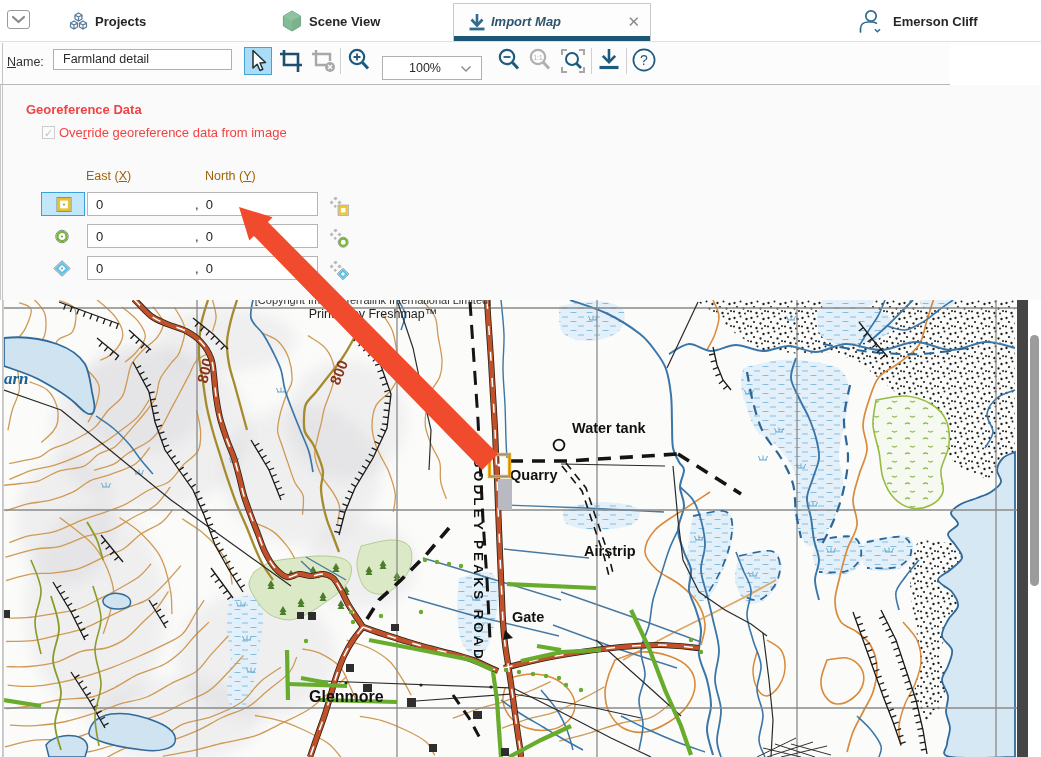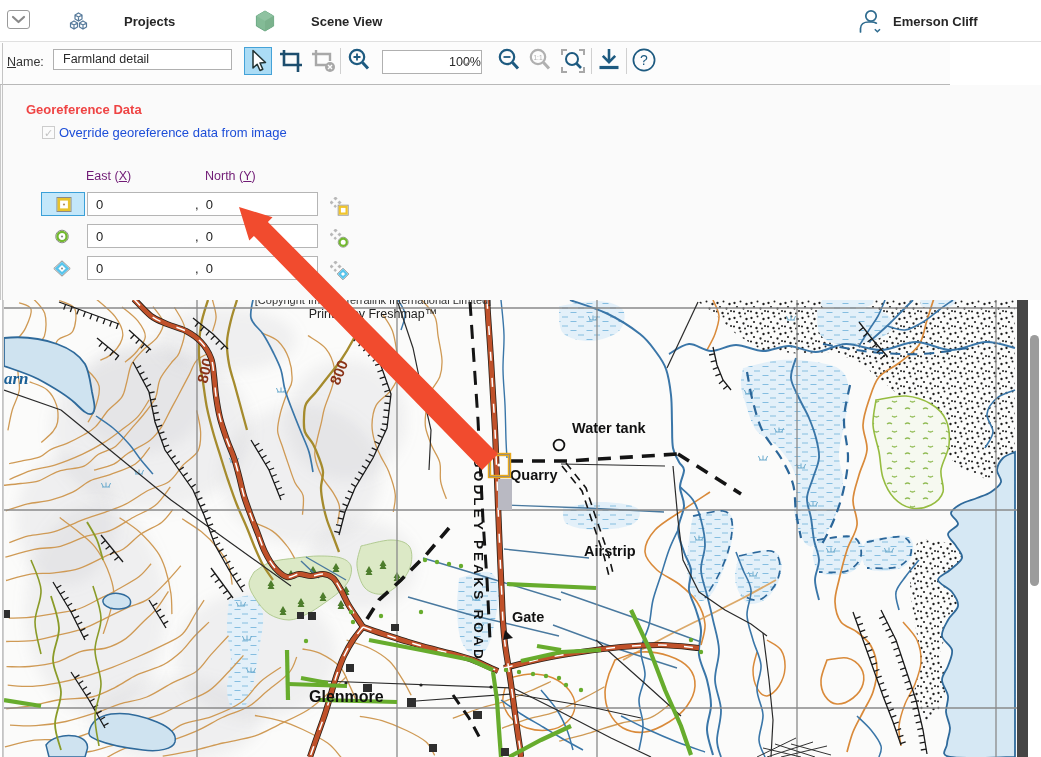--- a/index.html
+++ b/index.html
@@ -3,43 +3,43 @@
 <meta charset="utf-8">
 <style>
 * { margin:0; padding:0; box-sizing:border-box; }
 html,body { width:1041px; height:757px; overflow:hidden; background:#fff;
   font-family:"Liberation Sans", sans-serif; }
 #app { position:relative; width:1041px; height:757px; background:#fff; }
 
 
 #tabrow { position:absolute; left:0; top:0; width:1041px; height:42px; background:#fff; border-bottom:1px solid #e0e0e0;}
 #chevbtn { position:absolute; left:7px; top:10px; width:23px; height:19px; border:1px solid #9a9a9a; border-radius:3px; background:#fff;}
-.tabitem { position:absolute; top:0; height:42px; display:flex; align-items:center; font-weight:bold; font-size:13px; color:#262626;gap:29px;}
+.tabitem { position:absolute; top:0; height:42px; display:flex; align-items:center; font-weight:bold; font-size:13px; color:#262626;}
 #importtab { position:absolute; left:453px; top:3px; width:198px; height:38px; background:#fdfdfd; border:1px solid #c9c9c9; border-bottom:none;}
 #importtab .bar { position:absolute; left:0; bottom:0; width:100%; height:5px; background:#1c5876;}
 #importtab .lbl { position:absolute; left:37px; top:10px; font-style:italic; font-weight:bold; font-size:13px; color:#2d566e;}
 #importtab .x { position:absolute; right:10px; top:9px; color:#8a8a8a; font-size:15px; font-weight:normal;}
 #user { position:absolute; left:858px; top:0; height:42px; display:flex; align-items:center;}
 #user .nm { font-size:13px; color:#262626; margin-left:11px; font-weight:700;}
 
 
 #toolbar { position:absolute; left:0; top:42px; width:950px; height:43px; background:#fcfcfc; border-bottom:1px solid #b8b8b8;}
 #namelbl { position:absolute; left:7px; top:13px; font-size:12.5px; color:#333;}
 #nameinput { position:absolute; left:53px; top:7px; width:179px; height:21px; border:1px solid #b0b0b0; background:#fff; font-size:12.5px; color:#2a2a2a; padding-left:9px; line-height:19px;}
 .tbtn { position:absolute; top:5px; width:28px; height:28px;}
 .tsel { background:#abdcf5; border:1px solid #44a2d8;}
 .tsep { position:absolute; top:6px; width:1px; height:26px; background:#d0d0d0;}
-#zoomsel { position:absolute; left:382px; top:8px; width:100px; height:24px; border:1px solid #b0b0b0; background:#fff; font-size:12.5px; color:#2a2a2a; line-height:22px; padding-left:6px;text-align:right;}
+#zoomsel { position:absolute; left:382px; top:14px; width:100px; height:24px; border:1px solid #b0b0b0; background:#fff; font-size:12.5px; color:#2a2a2a; line-height:22px; padding-left:26px;}
 
 
 #panel { position:absolute; left:0; top:85px; width:1041px; height:215px; background:#fafafa; border-left:1px solid #c8c8c8;}
 #geotitle { position:absolute; left:25px; top:17px; font-size:13px; font-weight:bold; color:#ef4444;}
 #cbx { position:absolute; left:41px; top:41px; width:13px; height:13px; border:1px solid #cccccc; background:#fbfbfb; color:#c2c2c2; font-size:11px; line-height:12px; text-align:center;}
-#cblbl { position:absolute; left:58px; top:40px; font-size:13px; color:#1d4ed8;}
-.colhdr { position:absolute; top:84px; font-size:12.5px; color:#701a75;}
+#cblbl { position:absolute; left:58px; top:40px; font-size:13px; color:#ef4444;}
+.colhdr { position:absolute; top:84px; font-size:12.5px; color:#a16207;}
 .mrow { position:absolute; left:86px; width:231px; height:24px; border:1px solid #b5b5b5; background:#fff; font-size:13px; color:#222;}
 .mrow .v1 { position:absolute; left:8px; top:4px;}
 .mrow .v2 { position:absolute; left:107px; top:4px;}
 #selbtn { position:absolute; left:40px; top:107px; width:44px; height:24px; background:#c3e7fa; border:1px solid #3aa0d8;}
 .pickic { position:absolute; left:329px; width:20px; height:20px;}
 u { text-decoration:underline; }
 
 
 #mapwrap { position:absolute; left:3px; top:300px; width:1014px; height:457px; overflow:hidden; background:#fcfcfc; border-left:1px solid #cfcfcf;}
 #sbdark { position:absolute; left:1017px; top:300px; width:11px; height:457px; background:#454545;}
@@ -61,27 +61,39 @@
   <div class="tabitem" style="left:68px;">
     <svg width="21" height="19" viewBox="0 0 21 19" style="margin-right:6px;">
       <g fill="none" stroke="#55799a" stroke-width="1.2">
         <path d="M10.5 1 l3.5 2 v4 l-3.5 2 l-3.5 -2 v-4 z M7 3 l3.5 2 l3.5 -2 M10.5 5 v4"></path>
         <path d="M6 9 l3.5 2 v4 l-3.5 2 l-3.5 -2 v-4 z M2.5 11 l3.5 2 l3.5 -2 M6 13 v4"></path>
         <path d="M15 9 l3.5 2 v4 l-3.5 2 l-3.5 -2 v-4 z M11.5 11 l3.5 2 l3.5 -2 M15 13 v4"></path>
       </g>
     </svg>
     <span>Projects</span>
   </div>
-  <div class="tabitem" style="left:254px;">
+  <div class="tabitem" style="left:281px;">
     <svg width="22" height="22" viewBox="0 0 22 22" style="margin-right:6px;">
       <path d="M11 1 L19.6 6 V16 L11 21 L2.4 16 V6 Z" fill="#83bb96" stroke="#6aa883" stroke-width="1"></path>
       <path d="M11 1 L19.6 6 L11 11 L2.4 6 Z" fill="#8fc2a1"></path>
       <path d="M11 11 L19.6 6 V16 L11 21 Z" fill="#7bb28d"></path>
     </svg>
     <span>Scene View</span>
+  </div>
+  <div id="importtab">
+    <svg width="20" height="20" viewBox="0 0 20 20" style="position:absolute;left:13px;top:8px;">
+      <g stroke="#2e6b8f" fill="none">
+        <path d="M10 2 V12" stroke-width="2.6"></path>
+        <path d="M4.5 7.5 L10 13.5 L15.5 7.5" stroke-width="2.6" fill="none"></path>
+        <path d="M2.5 17 H17.5" stroke-width="2.8"></path>
+      </g>
+    </svg>
+    <span class="lbl">Import Map</span>
+    <span class="x">✕</span>
+    <div class="bar"></div>
   </div>
   <div id="user">
     <svg width="24" height="26" viewBox="0 0 24 26">
       <g fill="none" stroke="#2e6b8f" stroke-width="1.7">
         <circle cx="13" cy="8" r="5.2"></circle>
         <path d="M2.5 24 v-3.5 c0-4 3.5-6.5 8-6.5 h3 c1.8 0 3.5.4 4.9 1.2" stroke-linecap="round"></path>
         <path d="M16.8 21.2 l2.6 2.6 l2.6 -2.6" stroke-width="1.5"></path>
       </g>
     </svg>
     <span class="nm">Emerson Cliff</span>

